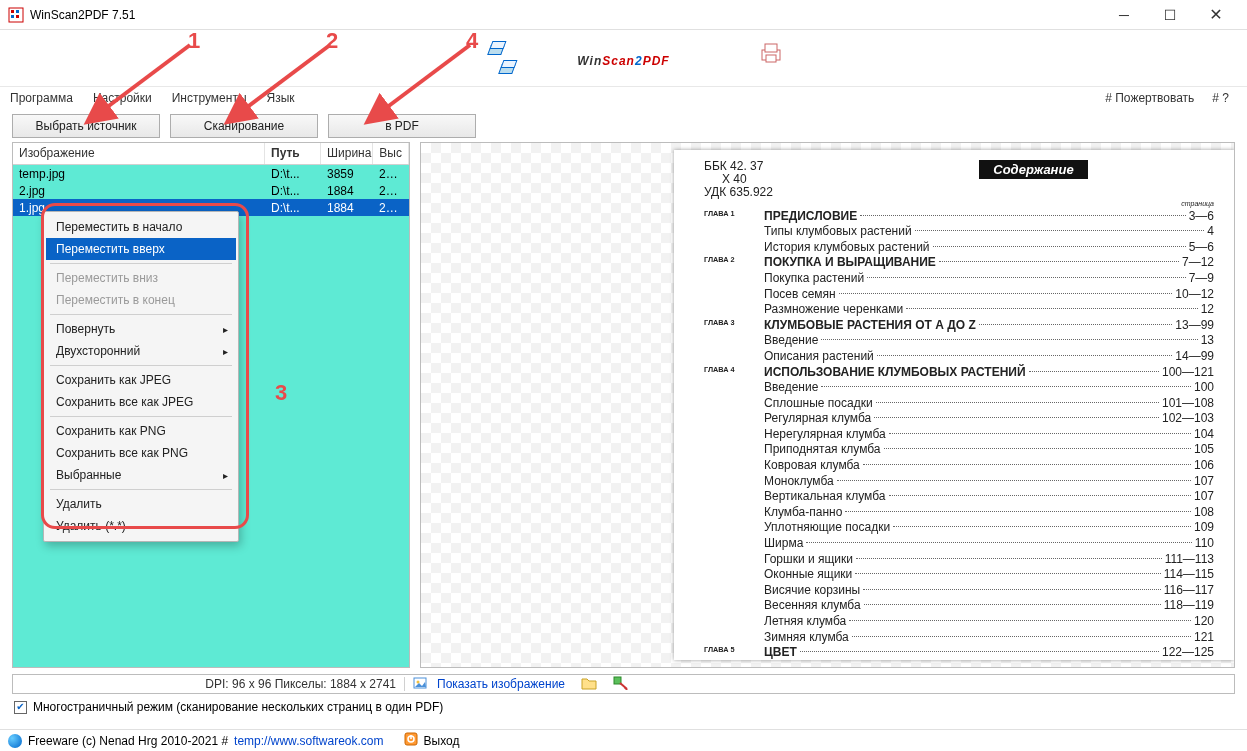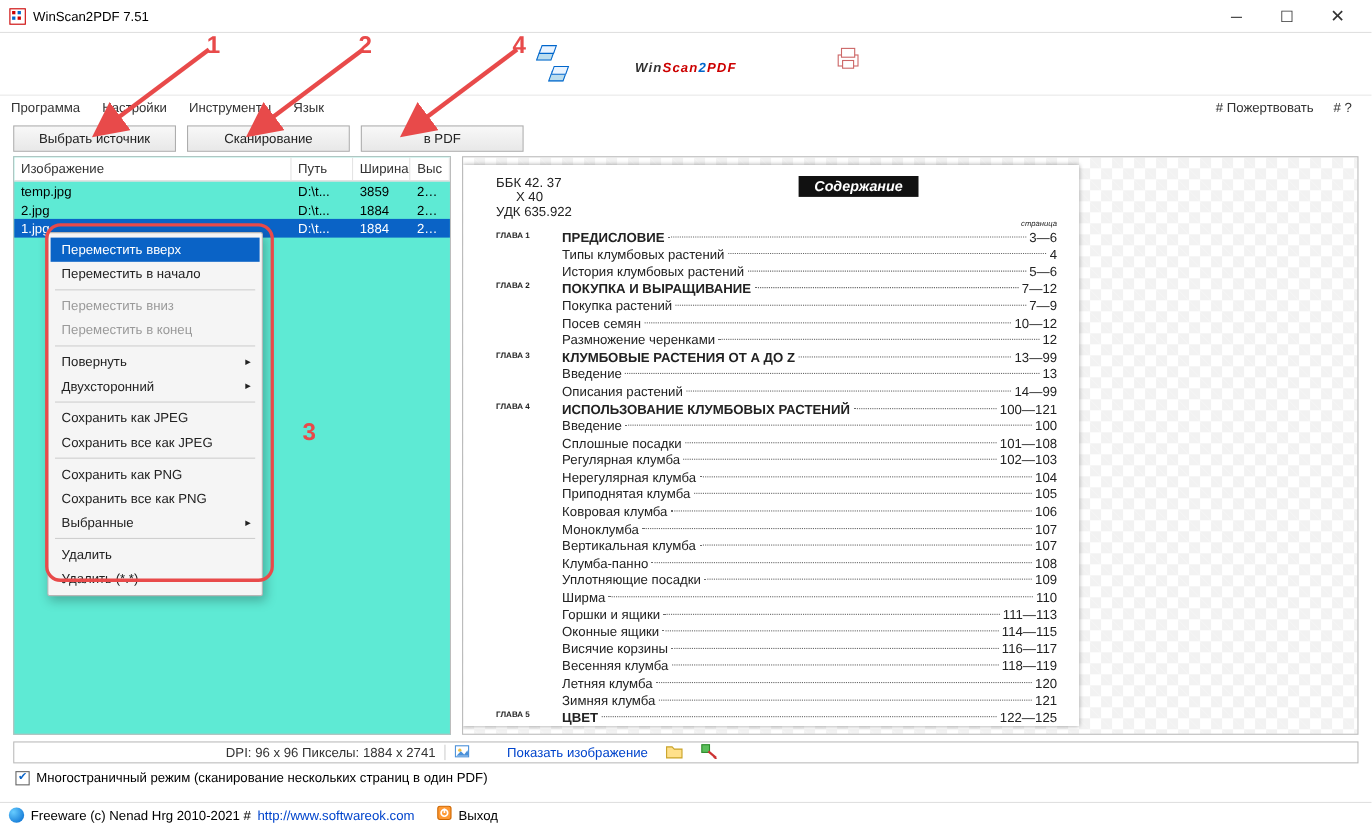--- a/index.html
+++ b/index.html
@@ -25,27 +25,27 @@
 
 .toolbar-row { display:flex; gap: 10px; padding: 6px 12px 4px 12px; }
 .tb-button { width: 148px; height: 24px; border:1px solid #adadad; background: linear-gradient(#f8f8f8,#e8e8e8); display:flex; align-items:center; justify-content:center; color:#222; }
 
 .workspace { display:flex; gap: 10px; padding: 0 12px 4px 12px; height: 530px; }
 .left-pane { width: 398px; border:1px solid #bcbcbc; position:relative; background:#5eead4; }
 .right-pane { flex:1; border:1px solid #bcbcbc; background-image:
   linear-gradient(45deg,#f2f2f2 25%,transparent 25%,transparent 75%,#f2f2f2 75%),
   linear-gradient(45deg,#f2f2f2 25%,transparent 25%,transparent 75%,#f2f2f2 75%);
   background-size:20px 20px; background-position:0 0,10px 10px; background-color:#fff;
-  display:flex; align-items:center; justify-content:flex-start; overflow:hidden;
+  display:flex; align-items:center; justify-content:flex-end; overflow:hidden;
 }
 
 .table-header { display:flex; height:22px; border-bottom:1px solid #d0d0d0; background:#fff; }
 .th { padding:3px 6px; border-right:1px solid #e4e4e4; color:#333; overflow:hidden; white-space:nowrap; }
 .th.c1 { width:252px; }
-.th.c2 { width:56px; }
+.th.c2 { width:56px;font-weight:bold; }
 .th.c3 { width:52px; }
 .th.c4 { flex:1; text-align:right; }
 
 .table-body { }
 .tr { display:flex; height:17px; align-items:center; }
 .td { padding:0 6px; overflow:hidden; white-space:nowrap; text-overflow:ellipsis; }
 .td.c1 { width:252px; }
 .td.c2 { width:56px; }
 .td.c3 { width:52px; text-align:left; }
 .td.c4 { flex:1; text-align:right; }
@@ -72,21 +72,21 @@
 .toc-chap { width:60px; font-weight:bold; font-size:7.3px; }
 .toc-entry { flex:1; display:flex; }
 .toc-title { white-space:nowrap; }
 .toc-title.bold { font-weight:bold; }
 .toc-dots { flex:1; border-bottom:1px dotted #666; margin:0 3px 3px 3px; height:7px; }
 .toc-pg { white-space:nowrap; }
 
 .statusbar-1 { height:20px; border:1px solid #bcbcbc; margin:2px 12px 0 12px; display:flex; align-items:center; padding:0 6px; gap:8px; }
 .statusbar-1 .sb-text { color:#333; }
 .statusbar-1 .sb-left { width:386px; text-align:right; border-right:1px solid #d0d0d0; padding-right:8px; }
-.statusbar-1 .sb-link { color:#04c;margin-left:24px; }
+.statusbar-1 .sb-link { color:#04c; }
 
 .multipage-row { padding:6px 14px; display:flex; align-items:center; gap:6px; }
 .chk { width:13px; height:13px; border:1px solid #666; display:inline-flex; align-items:center; justify-content:center; font-size:10px; color:#0a63c6; line-height:1; }
 .chk::after { content:"✔"; }
 
 .footer { position:absolute; bottom:0; left:0; right:0; height:22px; background:#fff; border-top:1px solid #e0e0e0; display:flex; align-items:center; padding:0 8px; gap:6px; }
 .footer .globe { width:14px; height:14px; border-radius:50%; background:radial-gradient(circle at 30% 30%,#6cf,#06c); }
 .footer a { color:#04c; text-decoration:none; }
 
 .scanner-icon { display:inline-block; width:18px; height:14px; position:relative; margin:1px; }
@@ -171,22 +171,22 @@
         </div>
         <div class="tr selected">
           <div class="td c1">1.jpg</div>
           <div class="td c2">D:\t...</div>
           <div class="td c3">1884</div>
           <div class="td c4">2741</div>
         </div>
       </div>
 
     <div class="context-menu">
+      <div class="cm-item">Переместить в начало</div>
       <div class="cm-item hover">Переместить вверх</div>
-      <div class="cm-item">Переместить в начало</div>
       <div class="cm-sep"></div>
       <div class="cm-item disabled">Переместить вниз</div>
       <div class="cm-item disabled">Переместить в конец</div>
       <div class="cm-sep"></div>
       <div class="cm-item">
           <span>Повернуть</span>
           <span class="cm-arrow">▸</span>
         </div>
       <div class="cm-item">
           <span>Двухсторонний</span>
@@ -481,21 +481,21 @@
 </div>
 
 <div class="multipage-row">
   <span class="chk"></span>
   <span>Многостраничный режим (сканирование нескольких страниц в один PDF)</span>
 </div>
 
 <div class="footer">
   <span class="globe"></span>
   <span>Freeware (c) Nenad Hrg 2010-2021 # </span>
-  <a>http://www.softwareok.com</a>
+  <a>temp://www.softwareok.com</a>
   <span style="margin-left:14px;"><svg width="14" height="14">
         <rect x="1" y="1" width="12" height="12" fill="#ff9933" stroke="#cc6600" rx="2"></rect>
         <circle cx="7" cy="7" r="3" fill="none" stroke="#fff" stroke-width="1.5"></circle>
         <line x1="7" y1="3" x2="7" y2="7" stroke="#fff" stroke-width="1.5"></line>
       </svg></span>
   <span>Выход</span>
 </div>
 
 <svg class="arrow" style="left:80px; top:40px;" width="120" height="90">
   <defs>

